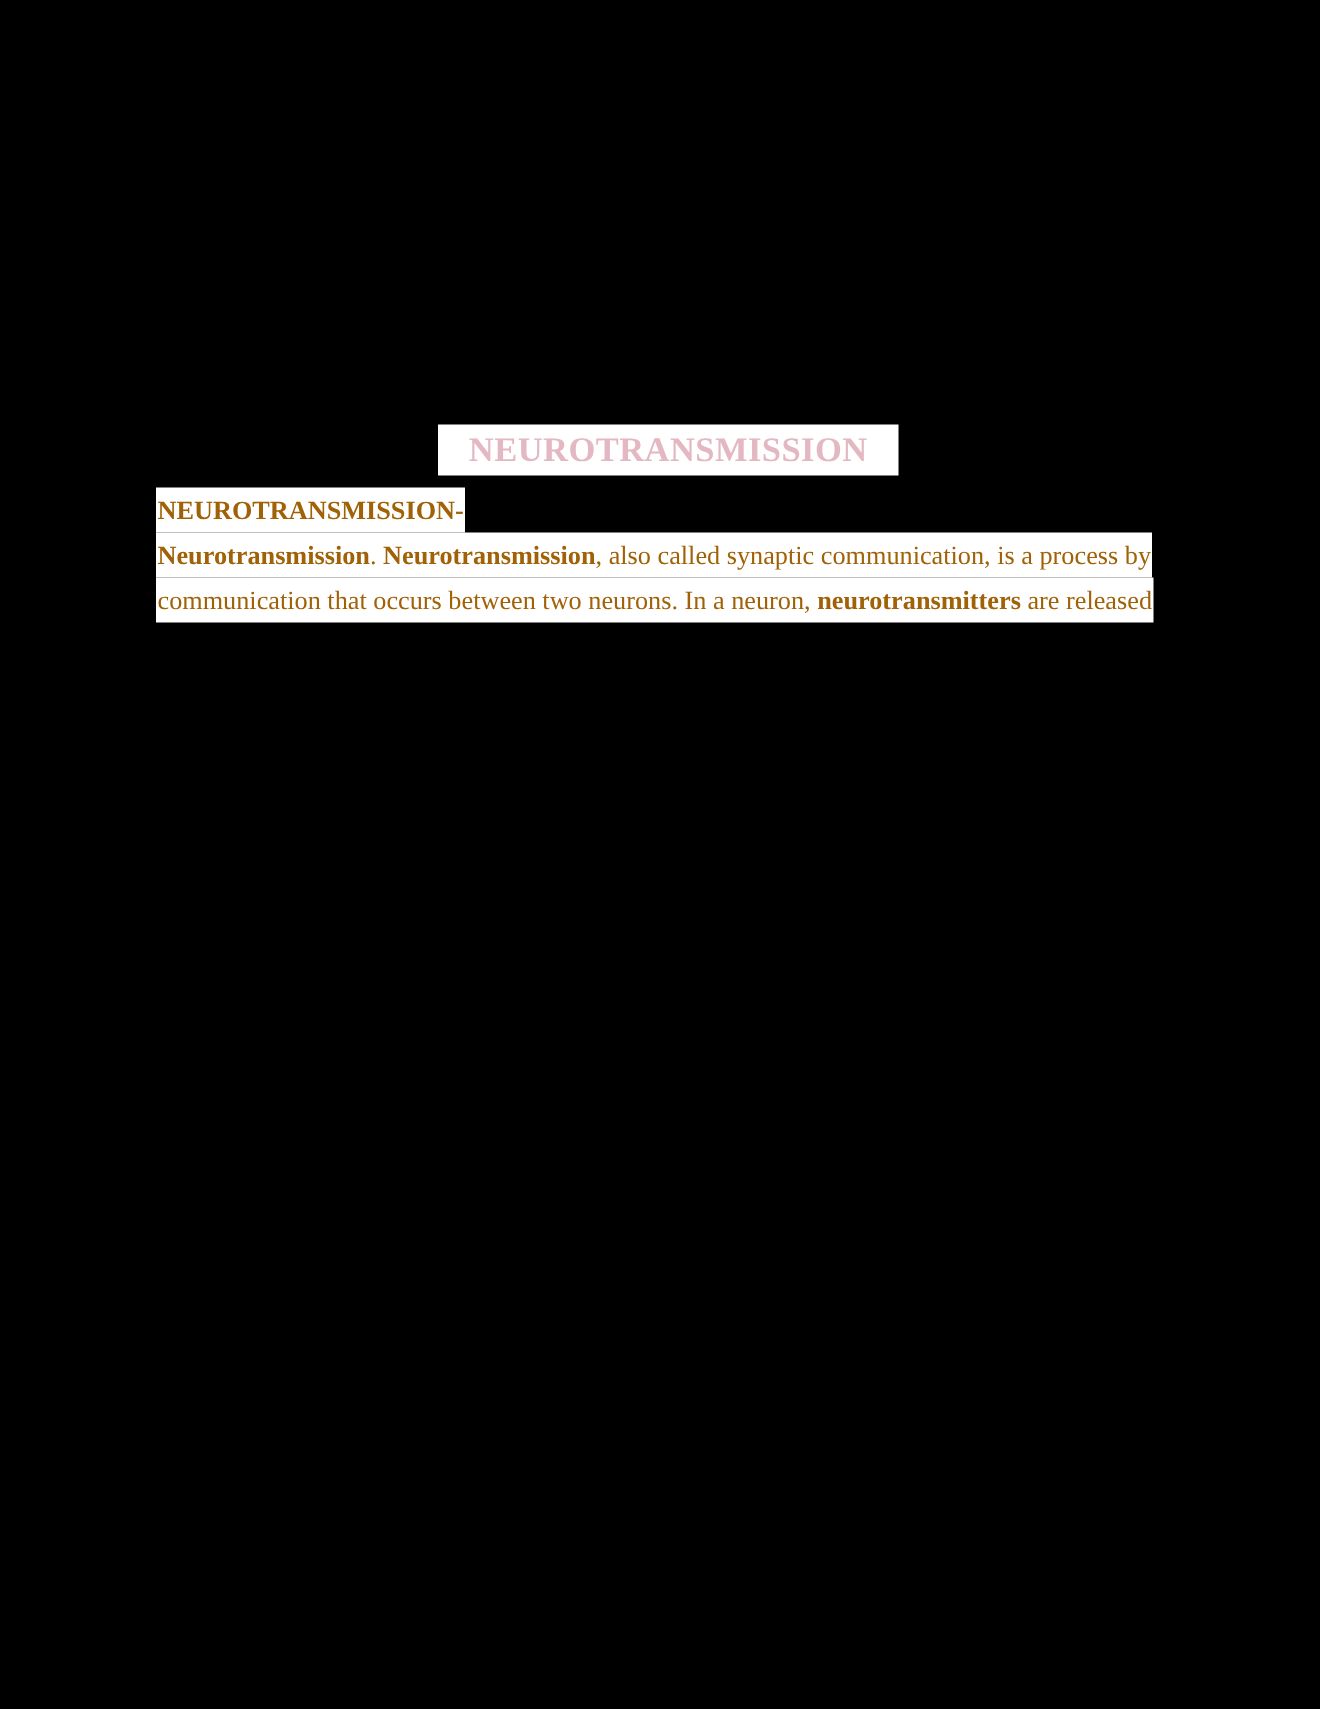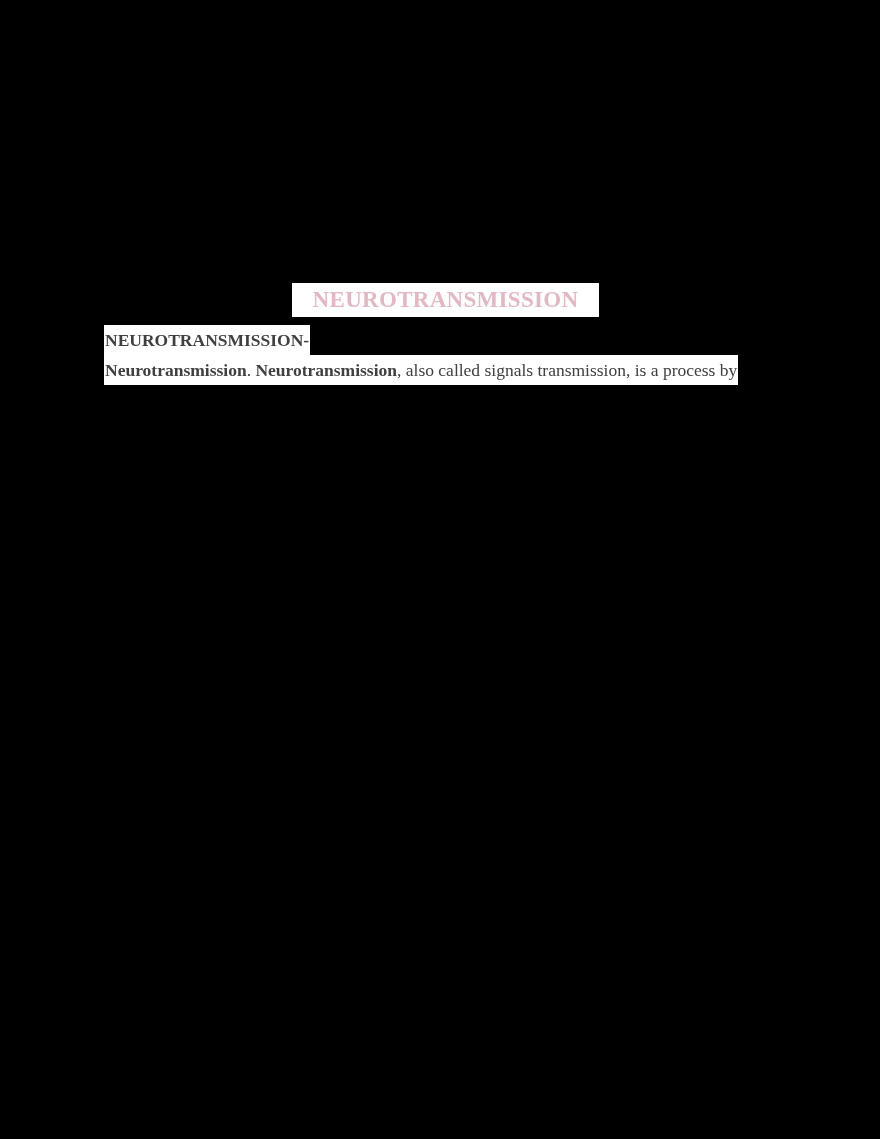--- a/index.html
+++ b/index.html
@@ -39,21 +39,21 @@
     white-space: nowrap;
   }
   .body-block {
     position: absolute;
     left: 104px;
     top: 325px;
     width: 672px;
   }
   .line {
     background: #ffffff;
-    color: #404040;
+    color: #a16207;
     font-size: 17.5px;
     line-height: 30px;
     height: 30px;
     display: inline-block;
     white-space: nowrap;
     padding: 0 1px;
   }
   .line-row {
     height: 30px;
   }
@@ -66,17 +66,20 @@
 
   <div class="title-wrap">
     <span class="title">NEUROTRANSMISSION</span>
   </div>
 
   <div class="body-block">
     <div class="line-row">
       <span class="line"><b>NEUROTRANSMISSION-</b></span>
     </div>
     <div class="line-row">
-      <span class="line" id="pline0"><b>Neurotransmission</b><span>. </span><b>Neurotransmission</b><span>, also called signals transmission, is a process by</span></span>
+      <span class="line" id="pline0"><b>Neurotransmission</b><span>. </span><b>Neurotransmission</b><span>, also called synaptic communication, is a process by</span></span>
+    </div>
+    <div class="line-row">
+      <span class="line" id="pline2"><span>communication that occurs between two neurons. In a neuron, </span><b>neurotransmitters</b><span> are released</span></span>
     </div>
   </div>
 
 </div>
 
 </body></html>

